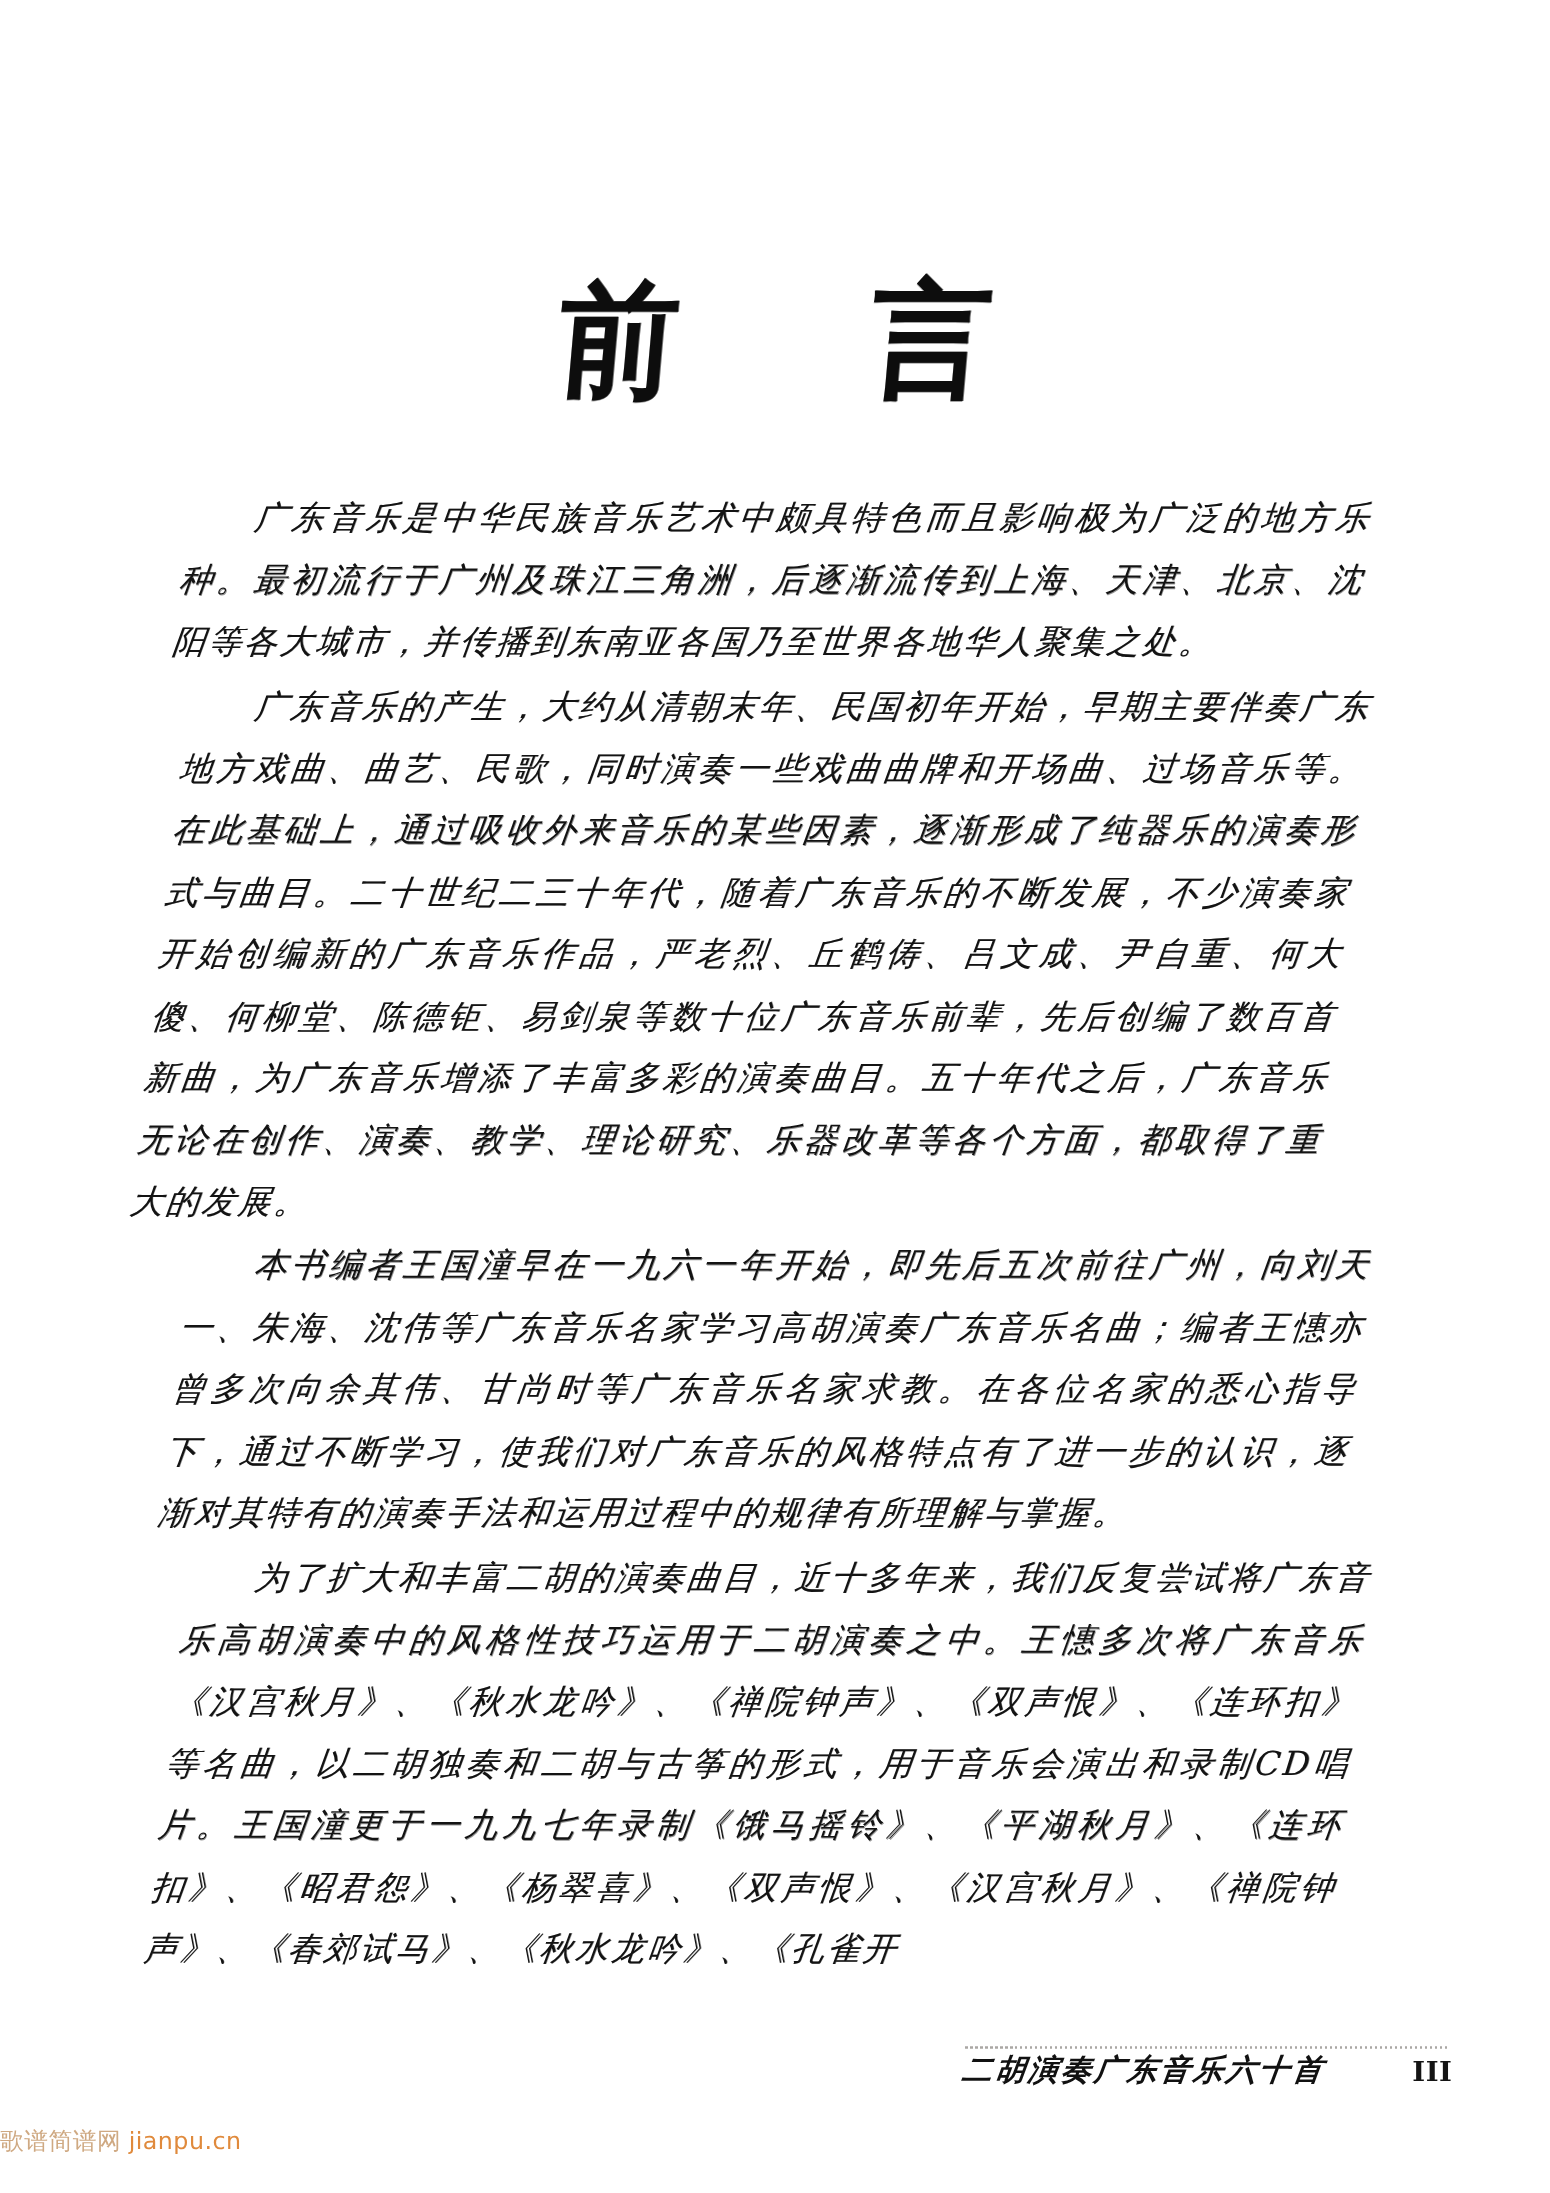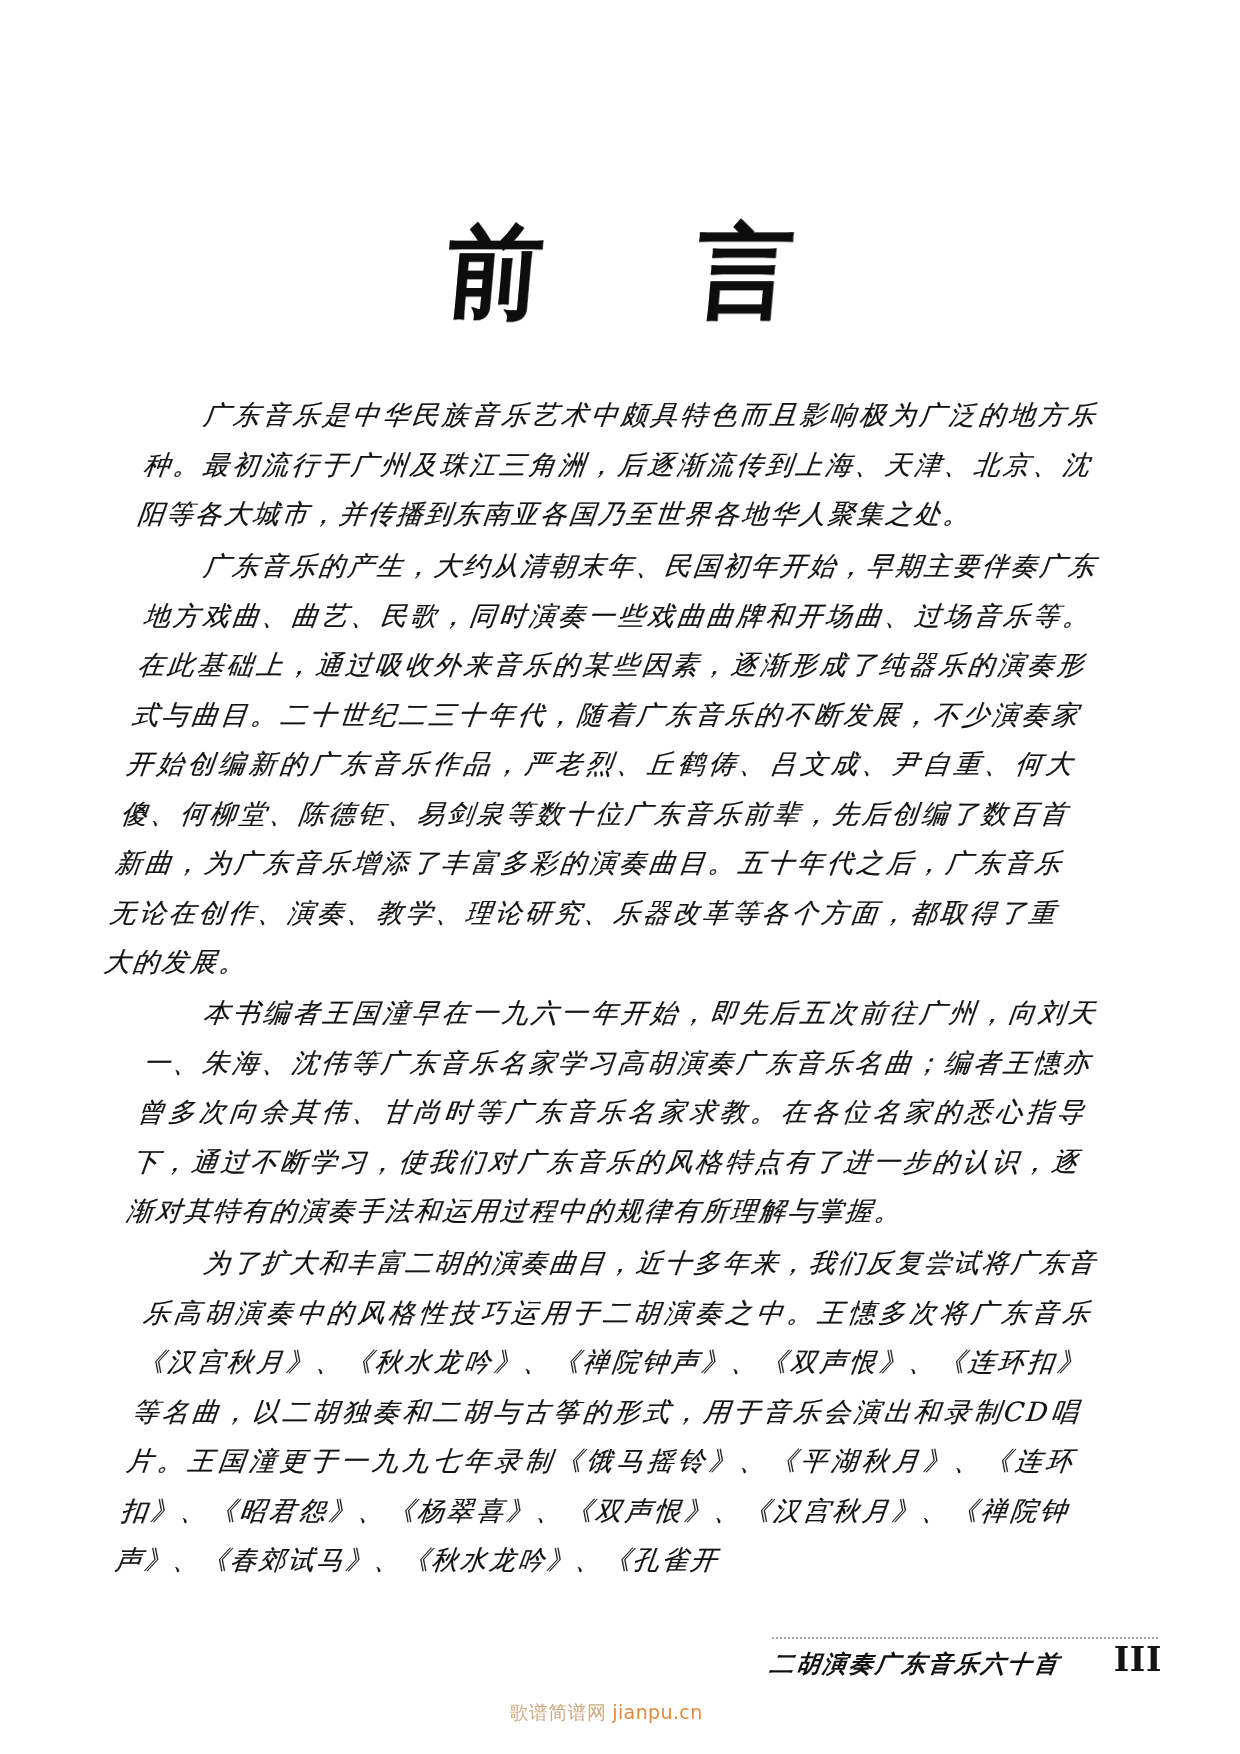--- a/index.html
+++ b/index.html
@@ -90,34 +90,34 @@
     font-size: 24px;
     font-weight: 700;
     font-style: italic;
     letter-spacing: 0.10em;
     color: #111111;
     transform: skewX(-7deg);
     white-space: nowrap;
   }
   #page-number {
     font-family: "DejaVu Serif", "Liberation Serif", serif;
-    font-size: 33px;
+    font-size: 22px;
     font-weight: 700;
     color: #141414;
     letter-spacing: 0.02em;
     padding-bottom: 1px;
   }
 
   
   #watermark {
     position: absolute;
     left: 0;
     top: 1700px;
     width: 1212px;
-    text-align: center;
+    text-align: left;
     font-size: 19px;
     color: #d8b08c;
     letter-spacing: 0.02em;
     white-space: nowrap;
   }
   #watermark .wm-cn { color: #cfa982; }
   #watermark .wm-url { color: #e08a3c; padding-left: 6px; }
 </style>
 </head>
 <body>

